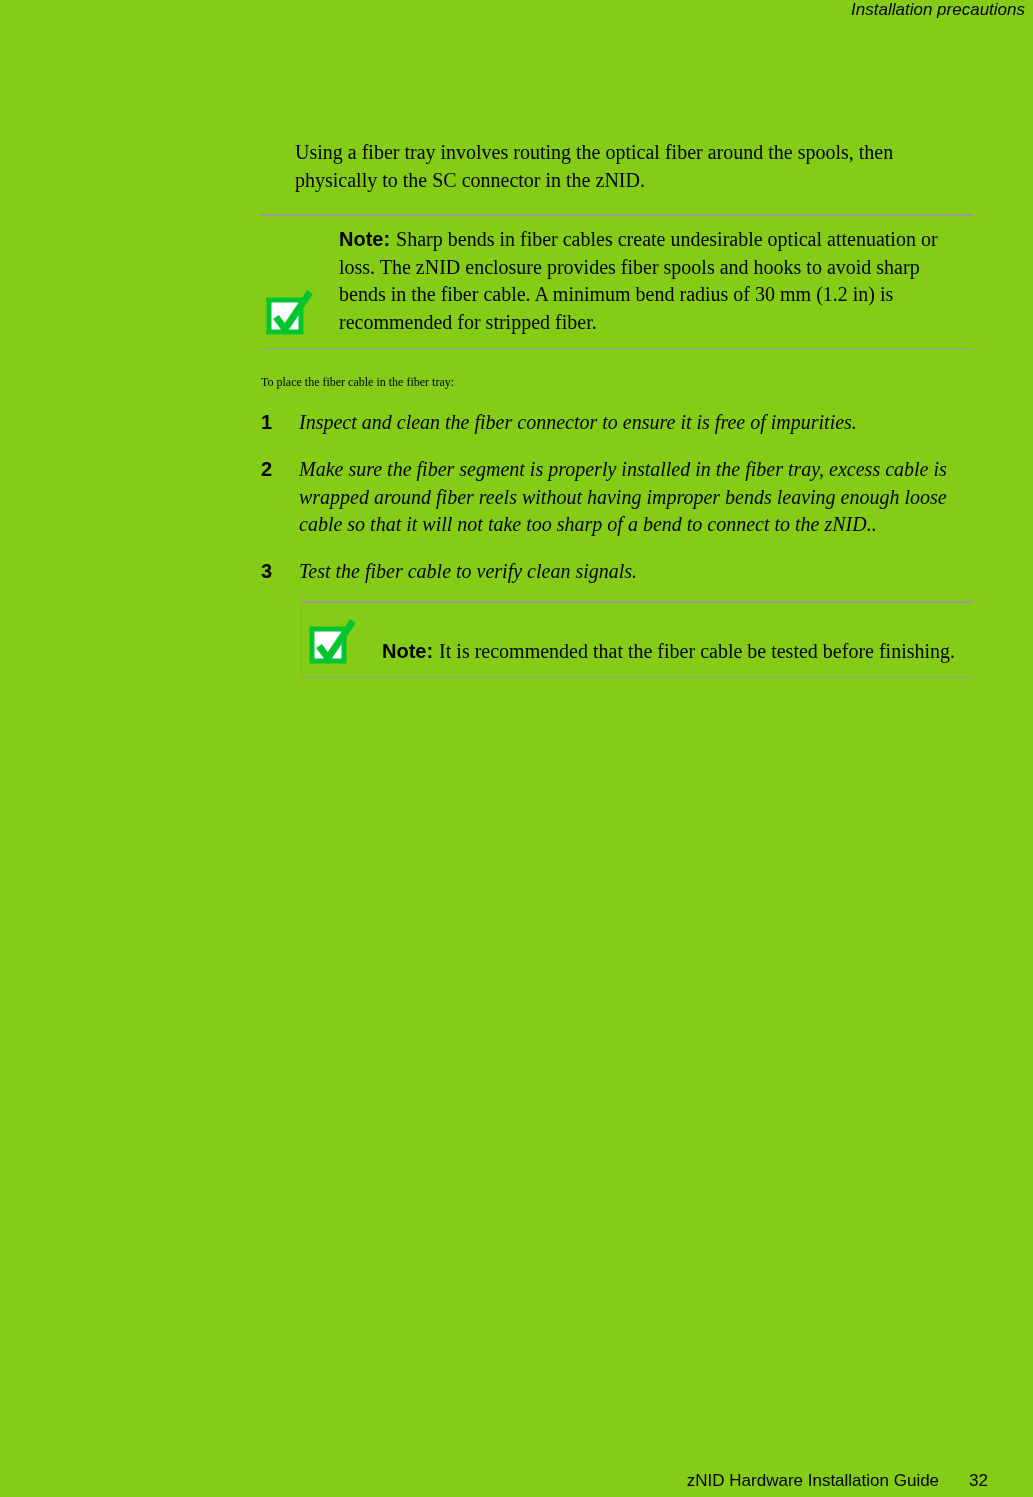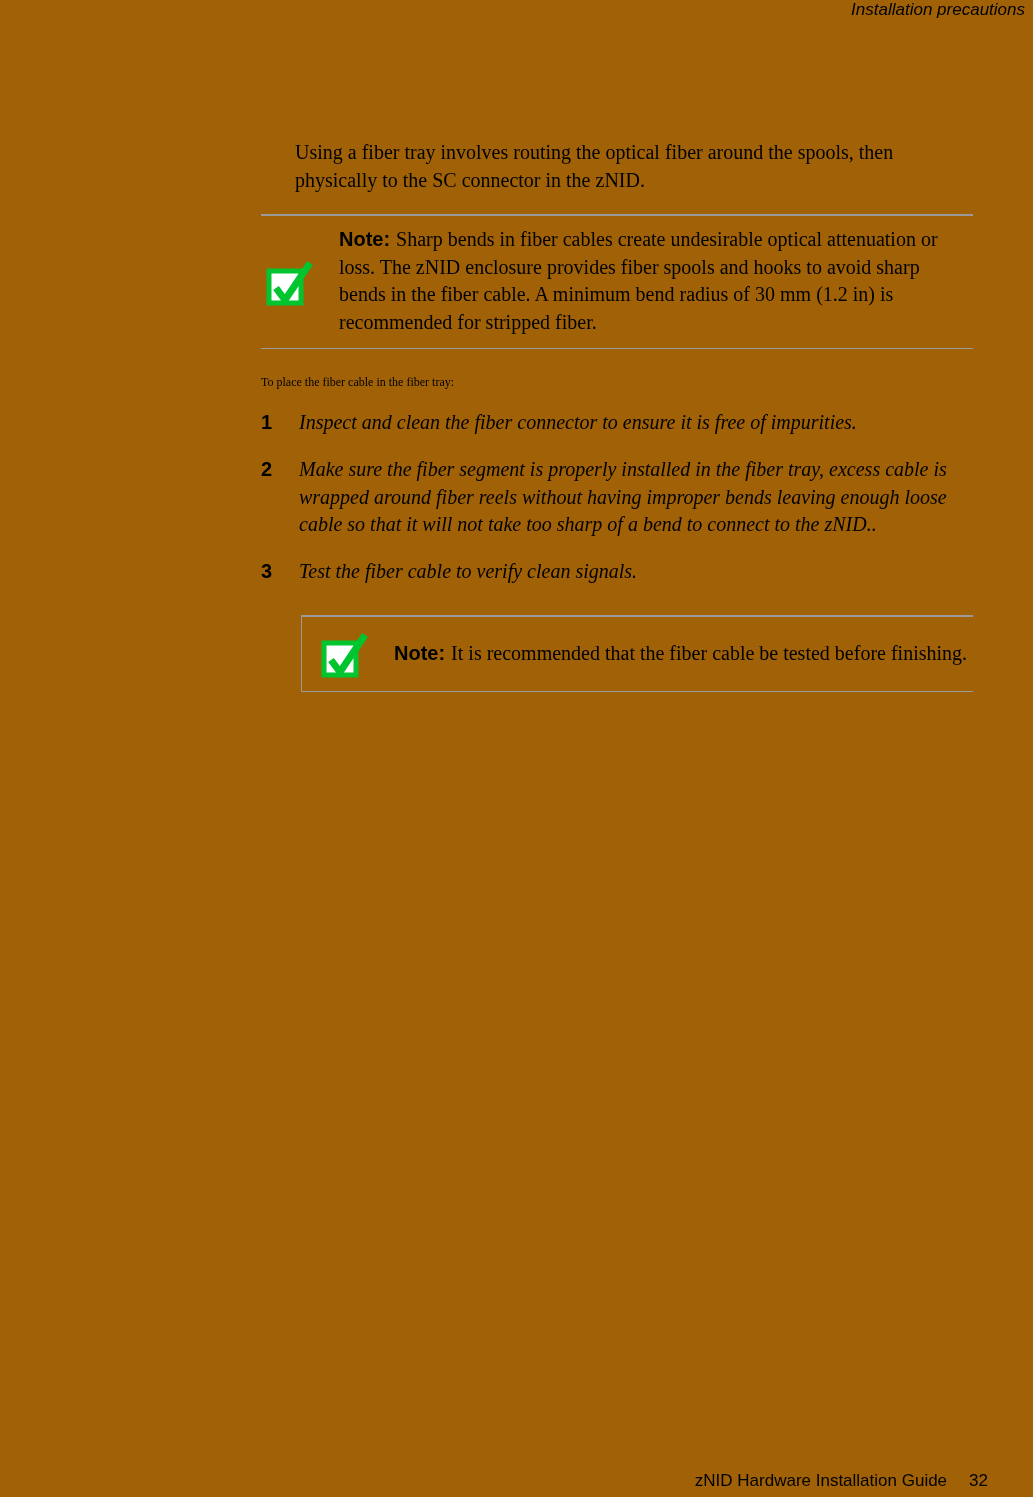--- a/index.html
+++ b/index.html
@@ -1,21 +1,21 @@
 <!DOCTYPE html>
 <html style="--check-green: #00c52f; --rule-gray: #9a9a9a;"><head>
 <meta charset="utf-8">
 <style>
   * { margin: 0; padding: 0; box-sizing: border-box; }
   html, body { background: #ffffff; }
   .page {
     position: relative;
     width: 1033px;
     height: 1497px;
-    background: #a16207;
+    background: #84cc16;
     color: #000000;
     font-family: "Liberation Serif", serif;
     overflow: hidden;
   }
   .running-header {
     position: absolute;
     top: 0px;
     right: 8px;
     font-family: "Liberation Sans", sans-serif;
     font-style: italic;
@@ -41,21 +41,21 @@
     font-size: 20px;
     line-height: 1.4;
     margin-left: 34px;
   }
   .note {
     margin-top: 20px;
     border-top: 2px solid var(--rule-gray, #9a9a9a);
     border-bottom: 1px solid var(--rule-gray, #9a9a9a);
     padding: 10px 2px 12px 2px;
     display: flex;
-    align-items: center;
+    align-items: flex-end;
   }
   .note-icon {
     flex: 0 0 48px;
     margin: 4px 26px 0 2px;
   }
   .note-icon svg { display: block; }
   .note-body {
     flex: 1;
     font-size: 20px;
     line-height: 1.38;
@@ -76,33 +76,33 @@
     line-height: 1.38;
   }
   .step-num {
     font-family: "Liberation Sans", sans-serif;
     font-weight: bold;
     flex: 0 0 38px;
   }
   .step-text { flex: 1; font-style: italic; }
   .note-2 {
     margin-left: 40px;
-    margin-top: 30px;
+    margin-top: 16px;
     border-left: 1px solid var(--rule-gray, #9a9a9a);
-    padding-left: 16px;
+    padding-left: 4px;
   }
   .footer {
     position: absolute;
     bottom: 6px;
     right: 45px;
     font-family: "Liberation Sans", sans-serif;
     font-size: 17px;
     display: flex;
     align-items: center;
-    gap: 22px;
+    gap: 30px;
   }
 </style>
 </head>
 <body>
 
 <div class="page">
 
   <div class="running-header">Installation precautions</div>
 
 

